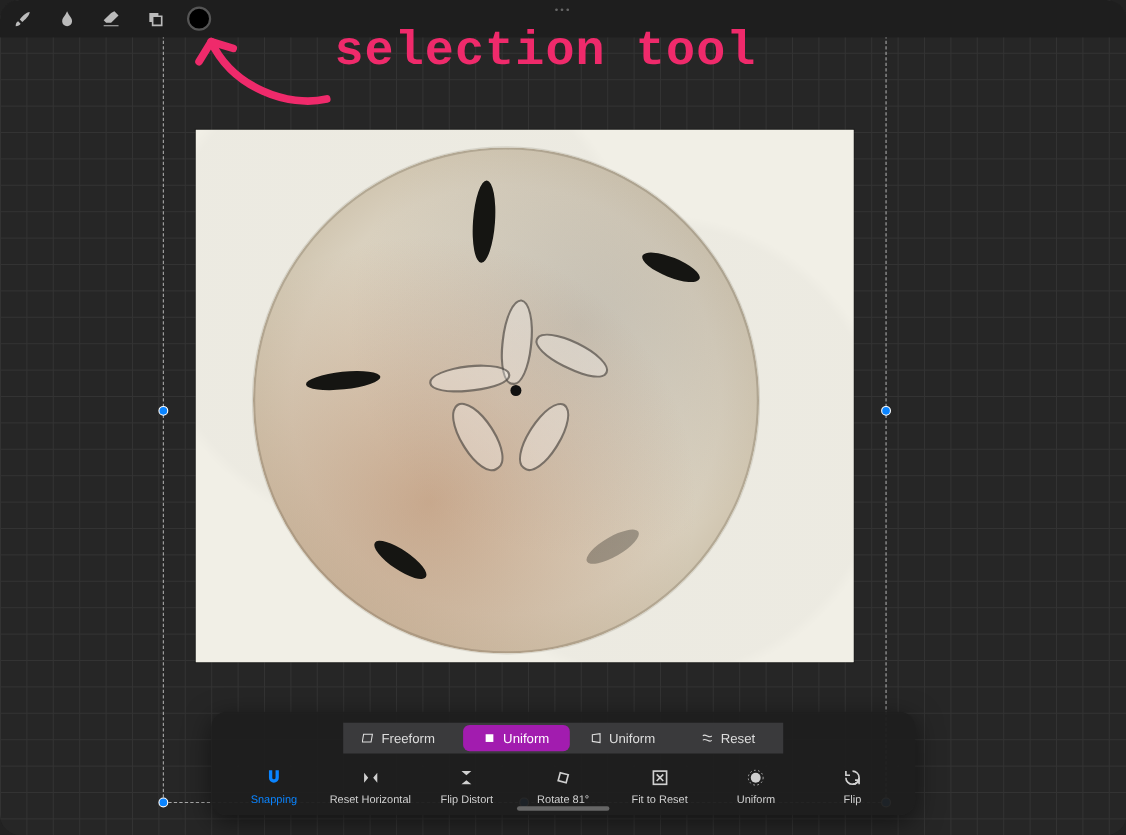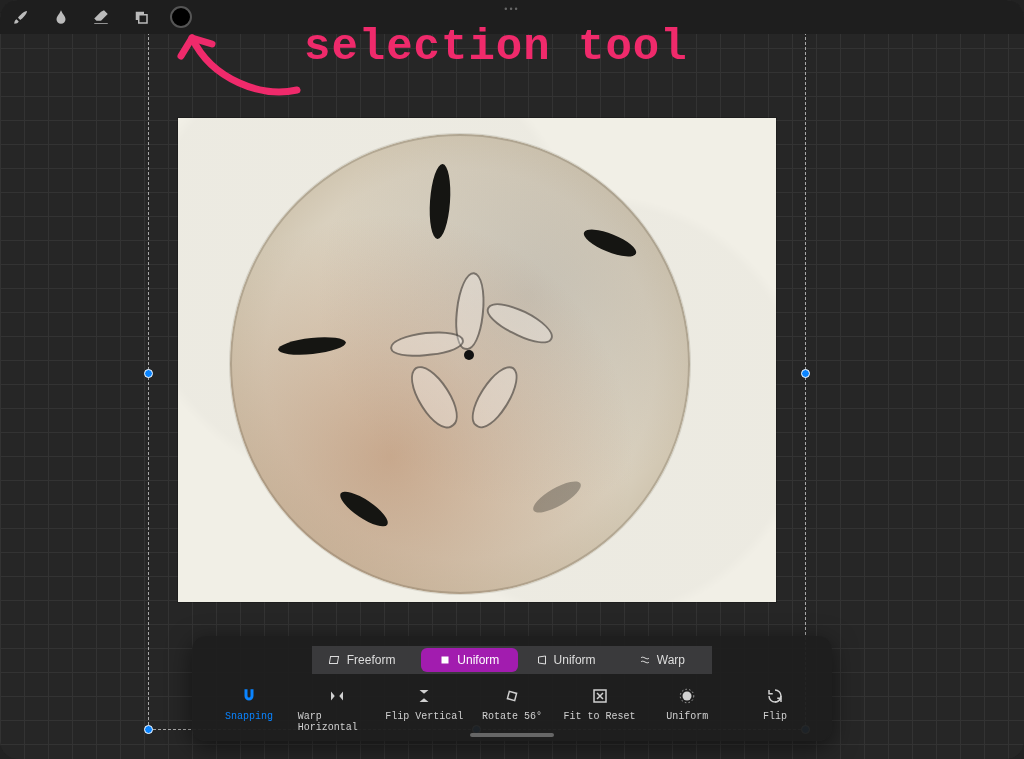--- a/index.html
+++ b/index.html
@@ -98,21 +98,21 @@
     background:#3a3a3c; border-radius:0; width:400px; margin:0 auto 12px auto;
     padding:2px;
   }
   .mode-pill .seg {
     flex:1; display:flex;align-items:center;justify-content:center;gap:6px;
     font-size:12px; color:#ddd; padding:5px 0; border-radius:6px;
   }
   .mode-pill .seg.active { background:#a21caf; color:#fff;margin-left:11px; }
   .mode-pill .seg svg{width:12px;height:12px;}
   .actions-row{
-    display:flex; justify-content:space-between; padding:0 8px;font-family:Liberation Mono, monospace;
+    display:flex; justify-content:space-between; padding:0 8px;
   }
   .action-btn{
     display:flex; flex-direction:column; align-items:center; gap:5px;
     color:#d0d0d0; font-size:10px; width:78px;
   }
   .action-btn.active{ color:#0a84ff; }
   .action-btn .ic{ width:20px;height:20px;display:flex;align-items:center;justify-content:center;}
   .action-btn .ic svg{width:18px;height:18px;}
   .home-ind{
     position:absolute;bottom:4px;left:50%;transform:translateX(-50%);
@@ -234,56 +234,56 @@
       <div class="seg">
         <svg viewBox="0 0 24 24" fill="none" stroke="currentColor" stroke-width="2">
             <path d="M5 6l14-2v16L5 18z"></path>
           </svg>
         <span>Uniform</span>
       </div>
       <div class="seg">
         <svg viewBox="0 0 24 24" fill="none" stroke="currentColor" stroke-width="2">
             <path d="M4 8c4-6 12 6 16 0M4 16c4-6 12 6 16 0"></path>
           </svg>
-        <span>Warp</span>
+        <span>Reset</span>
       </div>
     </div>
 
     <div class="actions-row">
       <div class="action-btn active">
         <span class="ic">
             <svg viewBox="0 0 24 24" fill="currentColor">
               <path d="M6 3v9a6 6 0 0012 0V3h-4v9a2 2 0 01-4 0V3z"></path>
             </svg>
           </span>
         <span>Snapping</span>
       </div>
       <div class="action-btn">
         <span class="ic">
             <svg viewBox="0 0 24 24" fill="currentColor">
               <path d="M11 4v16M4 18l5-6-5-6zM20 18l-5-6 5-6z"></path>
             </svg>
           </span>
-        <span>Warp Horizontal</span>
+        <span>Reset Horizontal</span>
       </div>
       <div class="action-btn">
         <span class="ic">
             <svg viewBox="0 0 24 24" fill="currentColor">
               <path d="M4 11h16M6 4l6 5 6-5zM6 20l6-5 6 5z"></path>
             </svg>
           </span>
-        <span>Flip Vertical</span>
+        <span>Flip Distort</span>
       </div>
       <div class="action-btn">
         <span class="ic">
             <svg viewBox="0 0 24 24" fill="none" stroke="currentColor" stroke-width="2">
               <rect x="7" y="7" width="10" height="10" transform="rotate(15 12 12)"></rect>
             </svg>
           </span>
-        <span>Rotate 56°</span>
+        <span>Rotate 81°</span>
       </div>
       <div class="action-btn">
         <span class="ic">
             <svg viewBox="0 0 24 24" fill="none" stroke="currentColor" stroke-width="2">
               <rect x="4" y="4" width="16" height="16"></rect>
               <path d="M8 8l8 8M16 8l-8 8"></path>
             </svg>
           </span>
         <span>Fit to Reset</span>
       </div>

